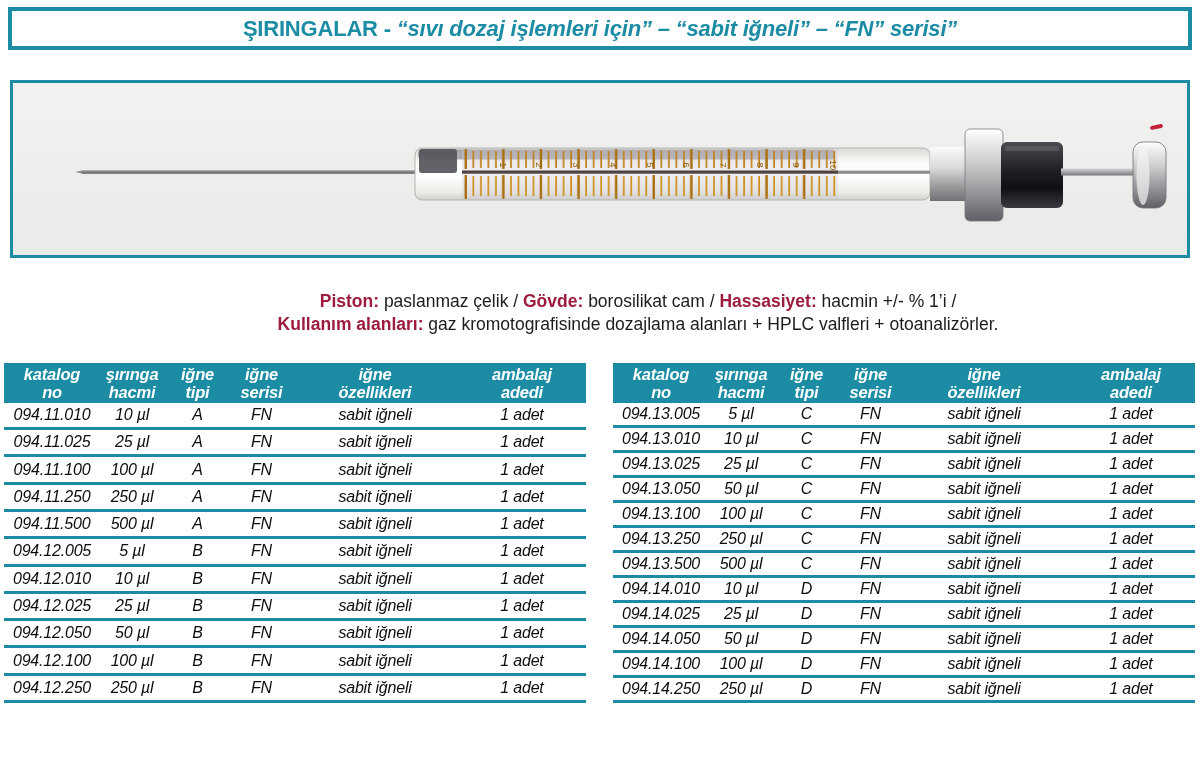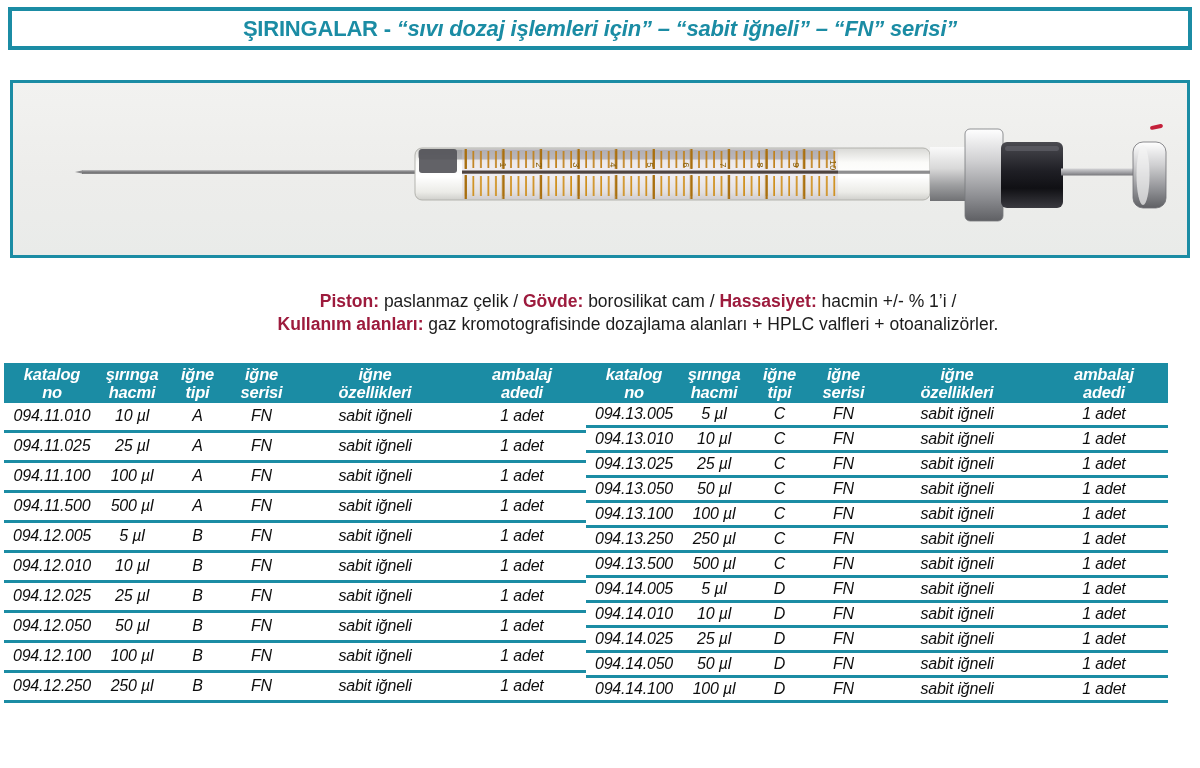--- a/index.html
+++ b/index.html
@@ -24,21 +24,21 @@
   }
   .image-box svg { display:block; width:1174px; height:172px; }
   .scale-num { font-family:"Liberation Sans", sans-serif; font-size:9.5px; fill:#8a6210; }
 
   
   .description { position:absolute; left:0; top:290px; width:1200px; text-align:center;padding-left:38px; }
   .desc-line { margin:0; font-size:17.5px; line-height:23px; color:#1c1c1c; white-space:pre-wrap; }
   .desc-label { font-weight:bold; color:#9d1b3d; }
 
   
-  .tables { position:absolute; left:4px; top:363px; display:flex; }
+  .tables { position:absolute; left:4px; top:363px; display:flex; gap:27px; }
   table.catalog { width:582px; border-collapse:collapse; table-layout:fixed; }
   table.catalog col.c1 { width:16.5%; }
   table.catalog col.c2 { width:11%; }
   table.catalog col.c3 { width:11.5%; }
   table.catalog col.c4 { width:10.5%; }
   table.catalog col.c5 { width:28.5%; }
   table.catalog col.c6 { width:22%; }
   table.catalog thead th {
     background:#1b8ca4; color:#ffffff; font-style:italic; font-weight:bold;
     font-size:16.5px; line-height:18px; padding:2px 0; vertical-align:middle;
@@ -221,20 +221,28 @@
           </tr>
           <tr>
             <td>094.11.100</td>
             <td>100 µl</td>
             <td>A</td>
             <td>FN</td>
             <td>sabit iğneli</td>
             <td>1 adet</td>
           </tr>
           <tr>
+            <td>094.11.250</td>
+            <td>250 µl</td>
+            <td>A</td>
+            <td>FN</td>
+            <td>sabit iğneli</td>
+            <td>1 adet</td>
+          </tr>
+          <tr>
             <td>094.11.500</td>
             <td>500 µl</td>
             <td>A</td>
             <td>FN</td>
             <td>sabit iğneli</td>
             <td>1 adet</td>
           </tr>
           <tr>
             <td>094.12.005</td>
             <td>5 µl</td>
@@ -373,28 +381,20 @@
           </tr>
           <tr>
             <td>094.13.500</td>
             <td>500 µl</td>
             <td>C</td>
             <td>FN</td>
             <td>sabit iğneli</td>
             <td>1 adet</td>
           </tr>
           <tr>
-            <td>094.14.005</td>
-            <td>5 µl</td>
-            <td>D</td>
-            <td>FN</td>
-            <td>sabit iğneli</td>
-            <td>1 adet</td>
-          </tr>
-          <tr>
             <td>094.14.010</td>
             <td>10 µl</td>
             <td>D</td>
             <td>FN</td>
             <td>sabit iğneli</td>
             <td>1 adet</td>
           </tr>
           <tr>
             <td>094.14.025</td>
             <td>25 µl</td>
@@ -412,17 +412,25 @@
             <td>1 adet</td>
           </tr>
           <tr>
             <td>094.14.100</td>
             <td>100 µl</td>
             <td>D</td>
             <td>FN</td>
             <td>sabit iğneli</td>
             <td>1 adet</td>
           </tr>
+          <tr>
+            <td>094.14.250</td>
+            <td>250 µl</td>
+            <td>D</td>
+            <td>FN</td>
+            <td>sabit iğneli</td>
+            <td>1 adet</td>
+          </tr>
         </tbody>
     </table>
   </div>
 
 </div>
 
 </body></html>

